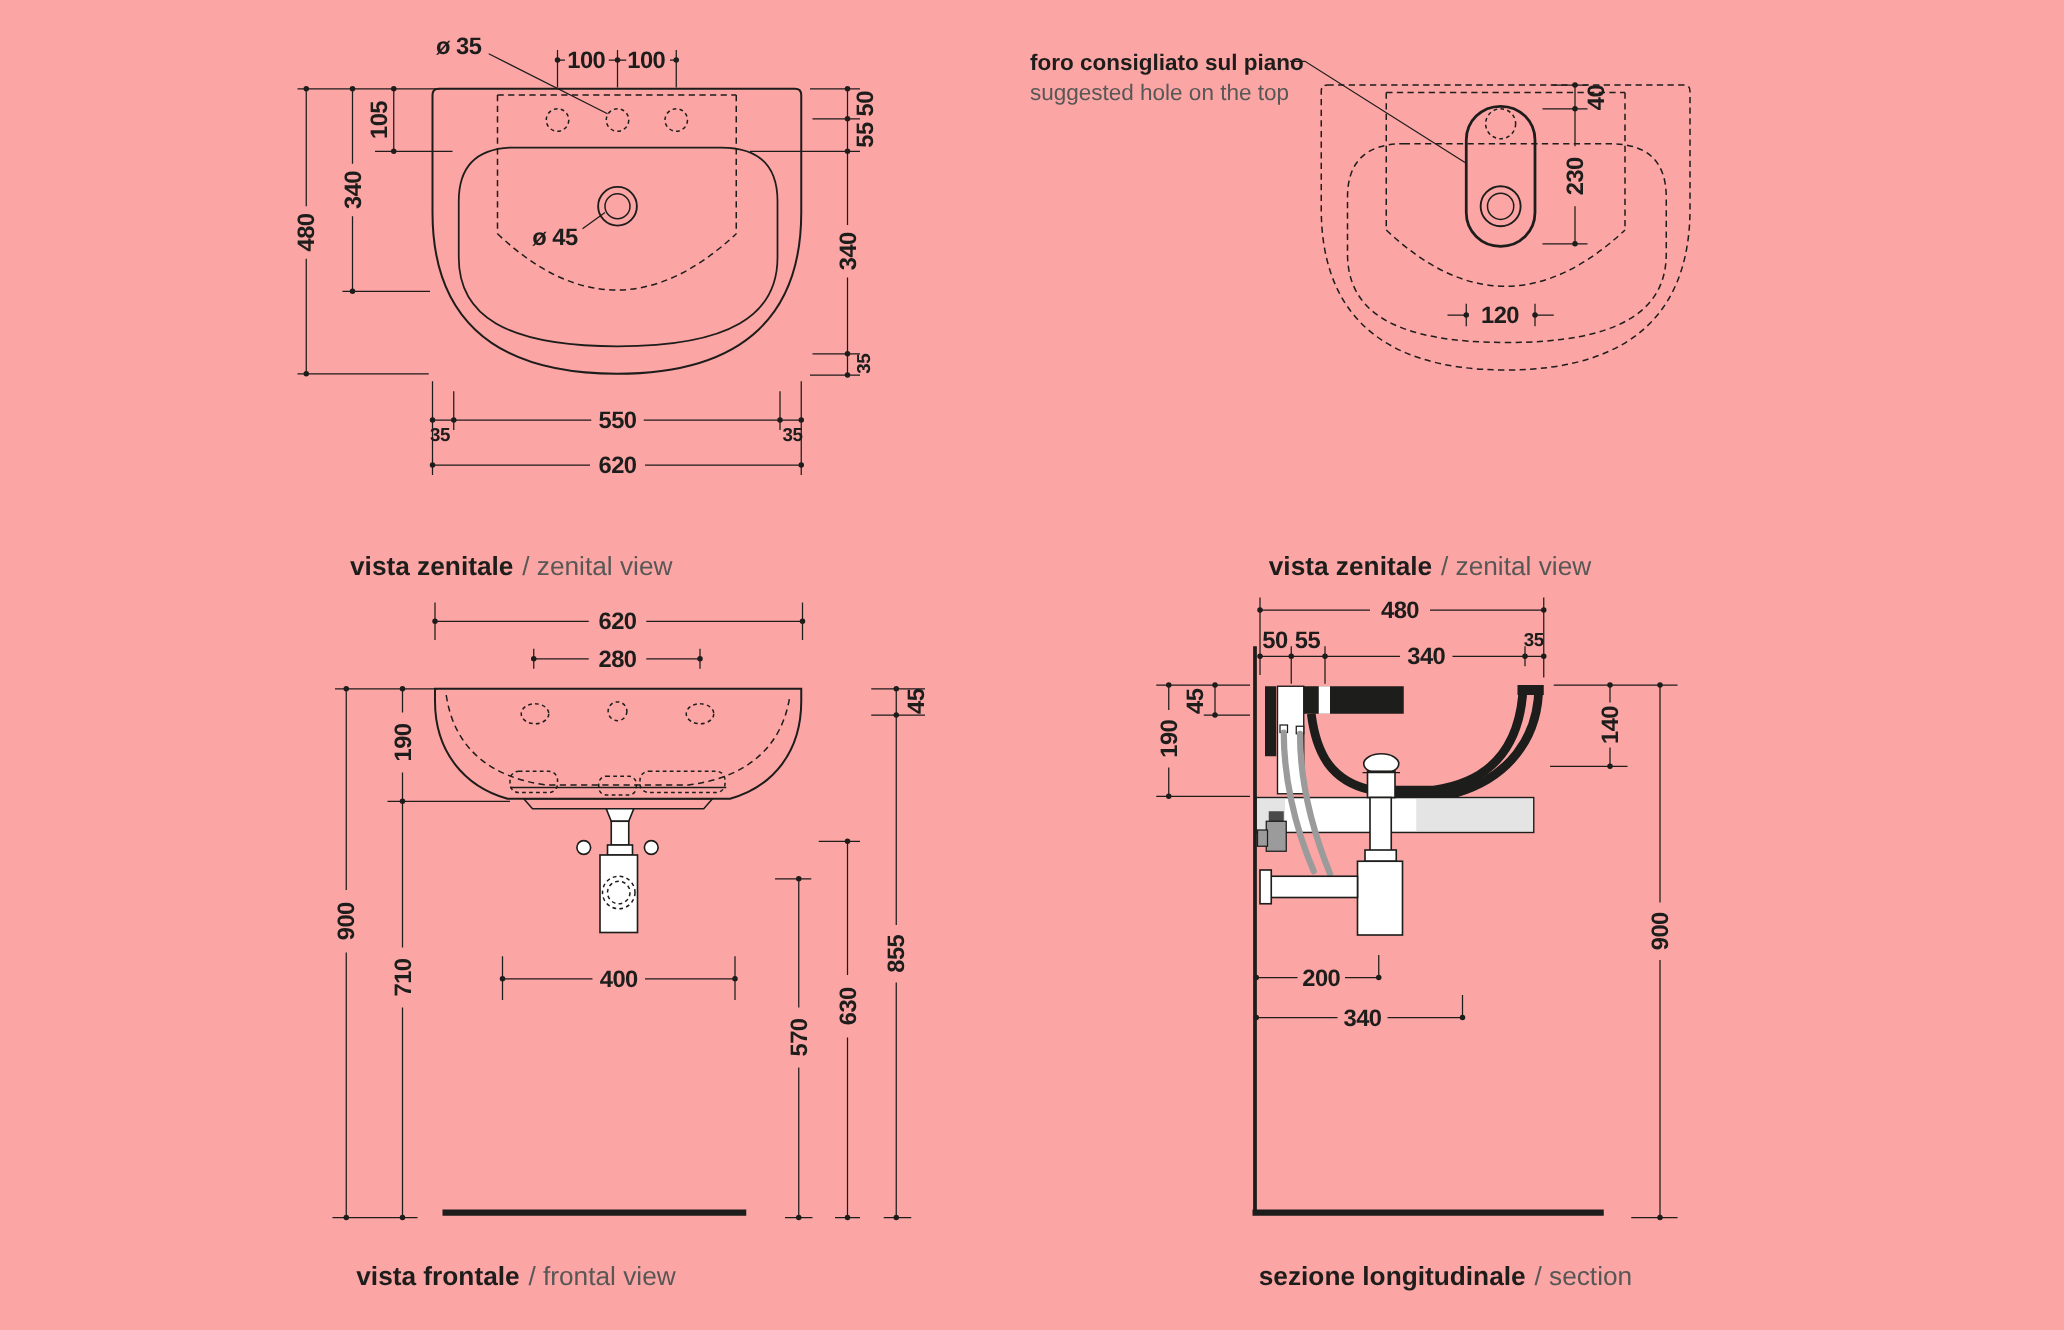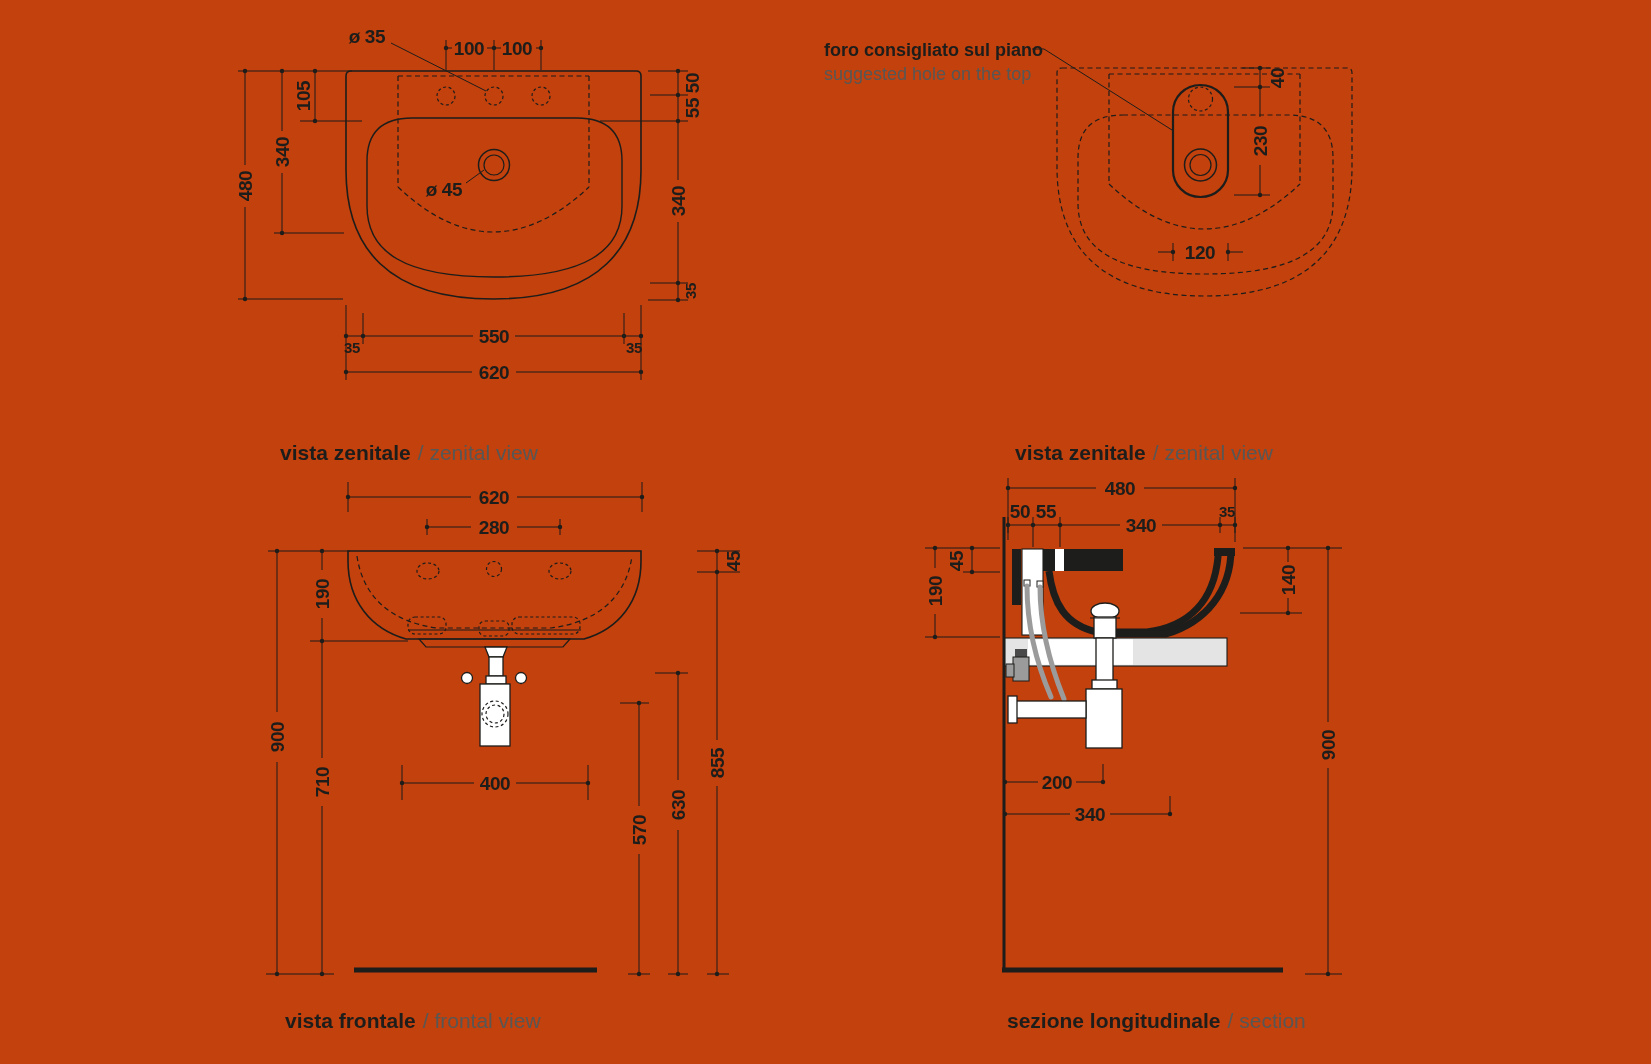--- a/index.html
+++ b/index.html
@@ -1,16 +1,16 @@
 <!DOCTYPE html>
 <html><head>
 <meta charset="utf-8">
 <style>
   html,body{margin:0;padding:0;background:#ffffff;}
-  .stage{width:1651px;height:1064px;background:#c2410c;position:relative;font-family:"Liberation Sans",sans-serif;}
+  .stage{width:1651px;height:1064px;background:#fca5a5;position:relative;font-family:"Liberation Sans",sans-serif;}
   svg text{font-family:"Liberation Sans","DejaVu Sans",sans-serif;fill:#1d1d1b;}
   .d{font-size:19px;font-weight:700;letter-spacing:-0.4px;text-anchor:middle;}
   .ds{font-size:15px;font-weight:700;letter-spacing:-0.4px;text-anchor:middle;}
   .capb{font-size:21px;font-weight:700;}
   .capr{font-size:21px;font-weight:400;fill:#575756;}
   .noteb{font-size:18px;font-weight:700;}
   .noter{font-size:18px;font-weight:400;fill:#575756;}
   .o{fill:none;stroke:#1d1d1b;stroke-width:1.6;}
   .o2{fill:none;stroke:#1d1d1b;stroke-width:1.2;}
   .dl{fill:none;stroke:#1d1d1b;stroke-width:1;}

